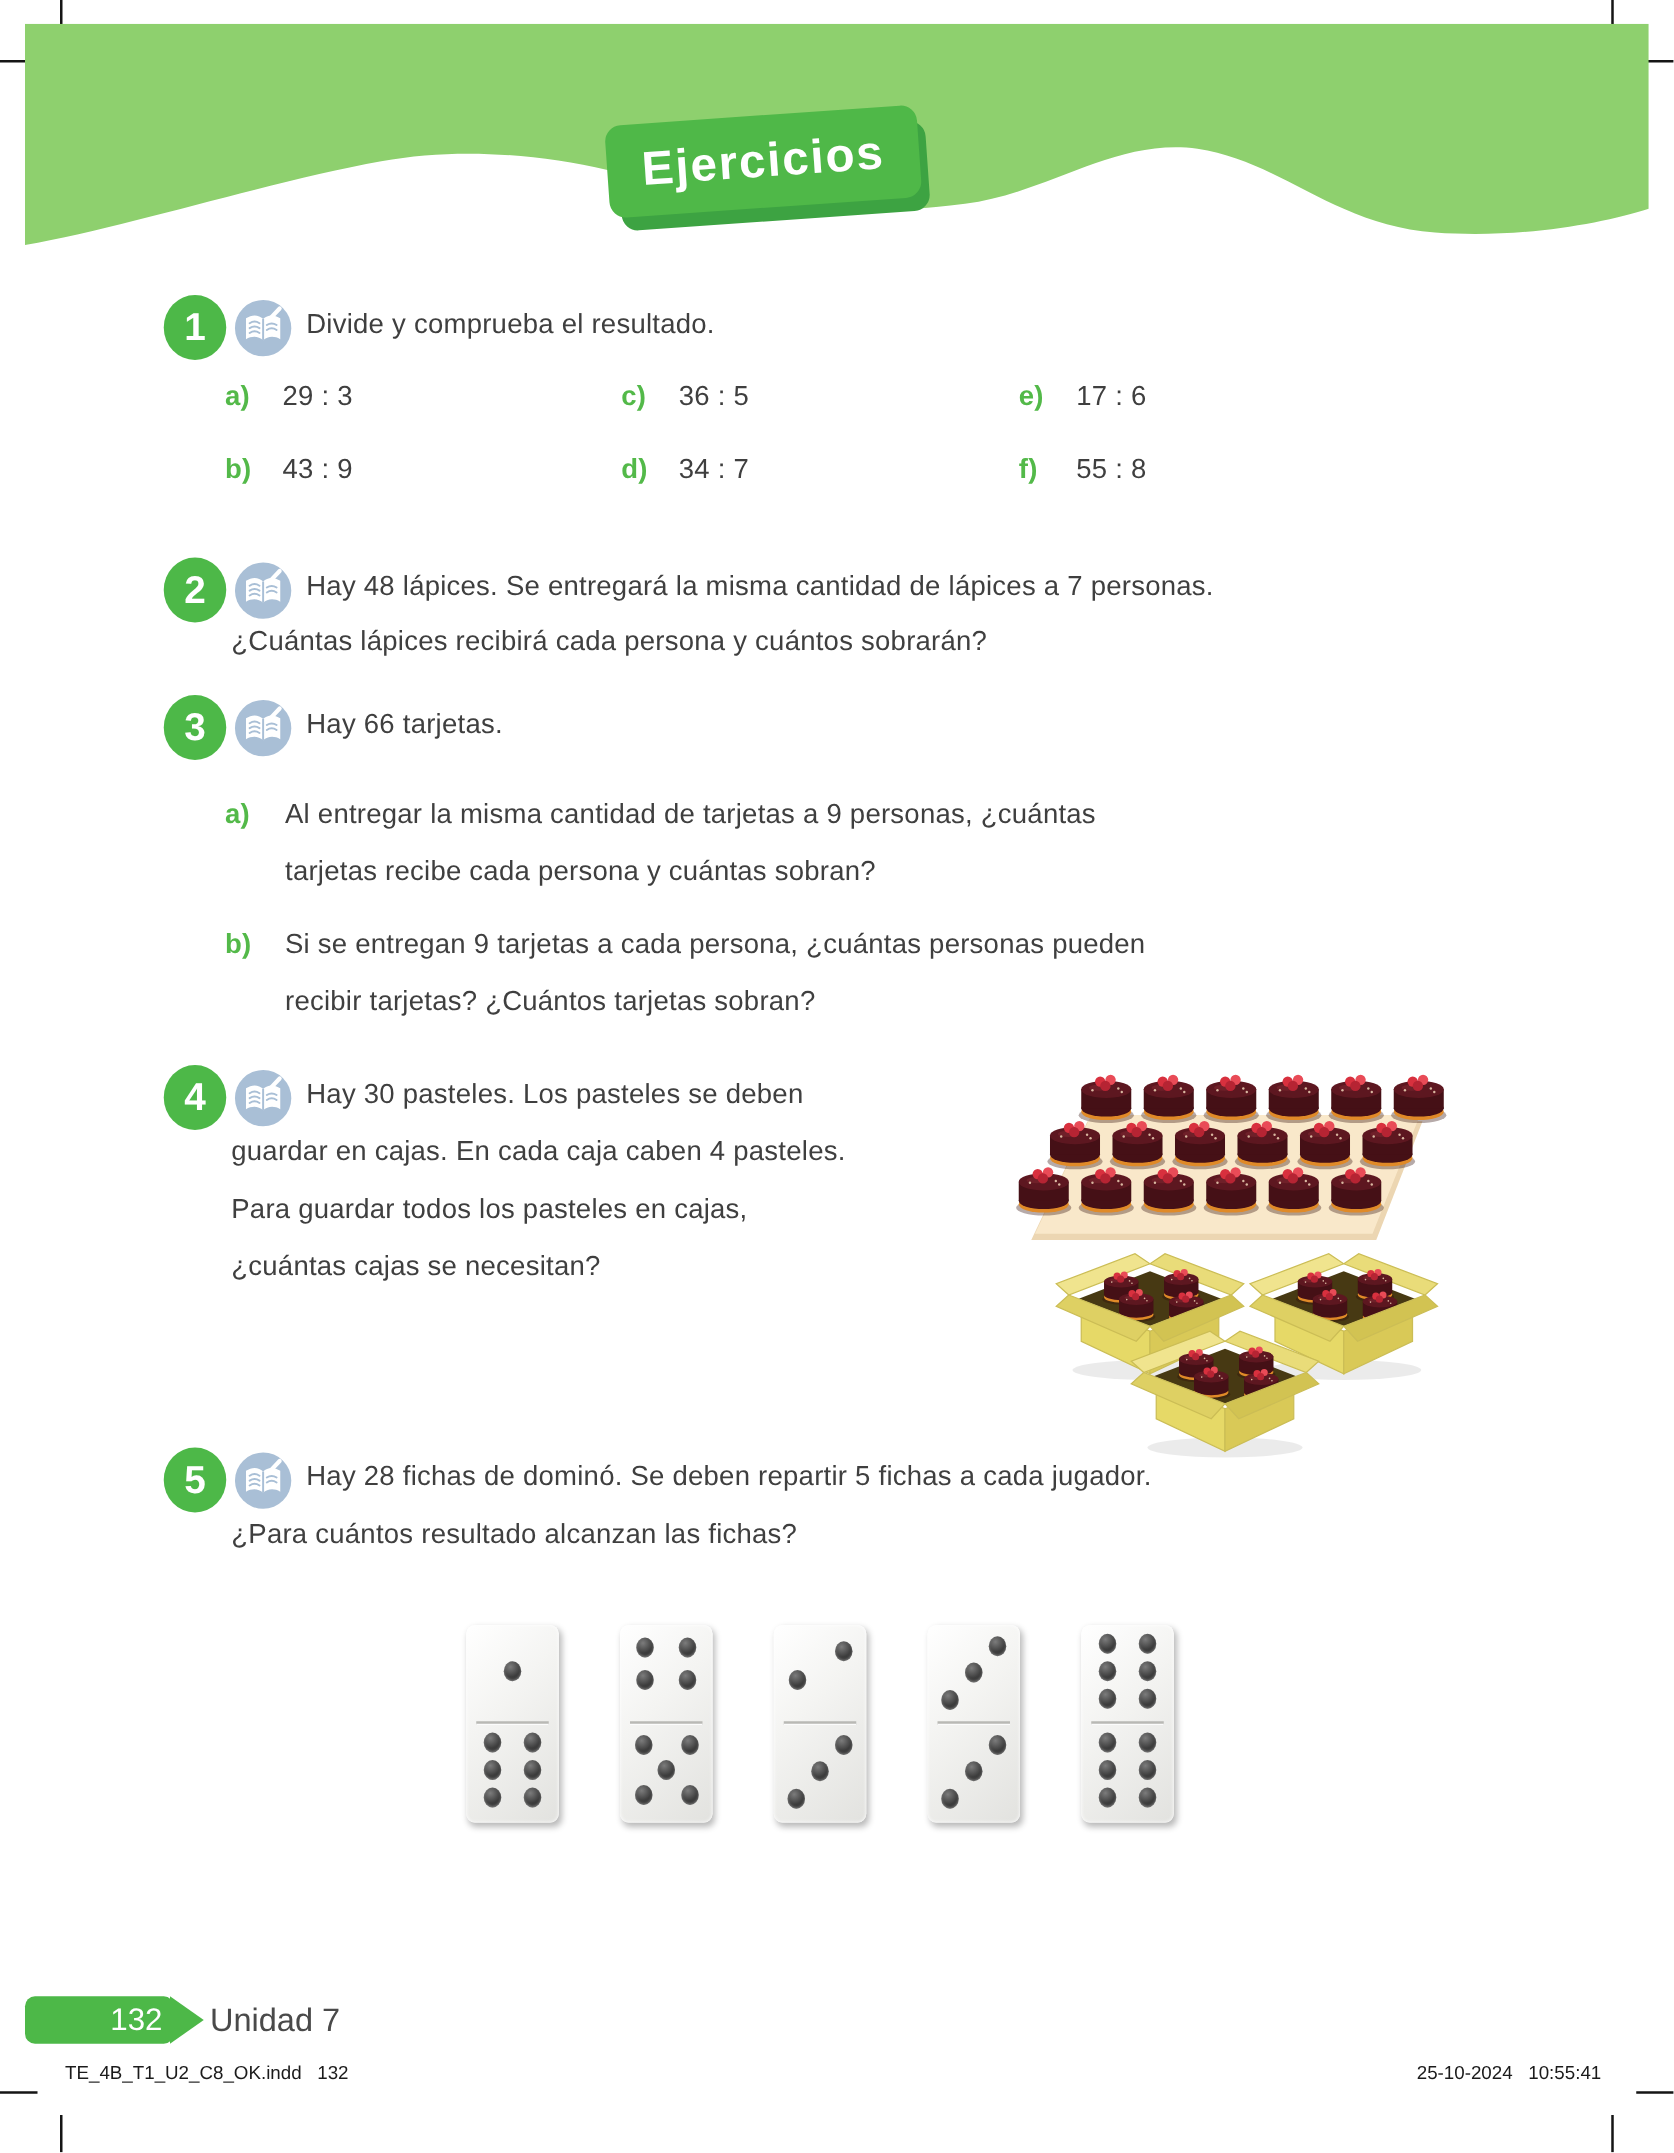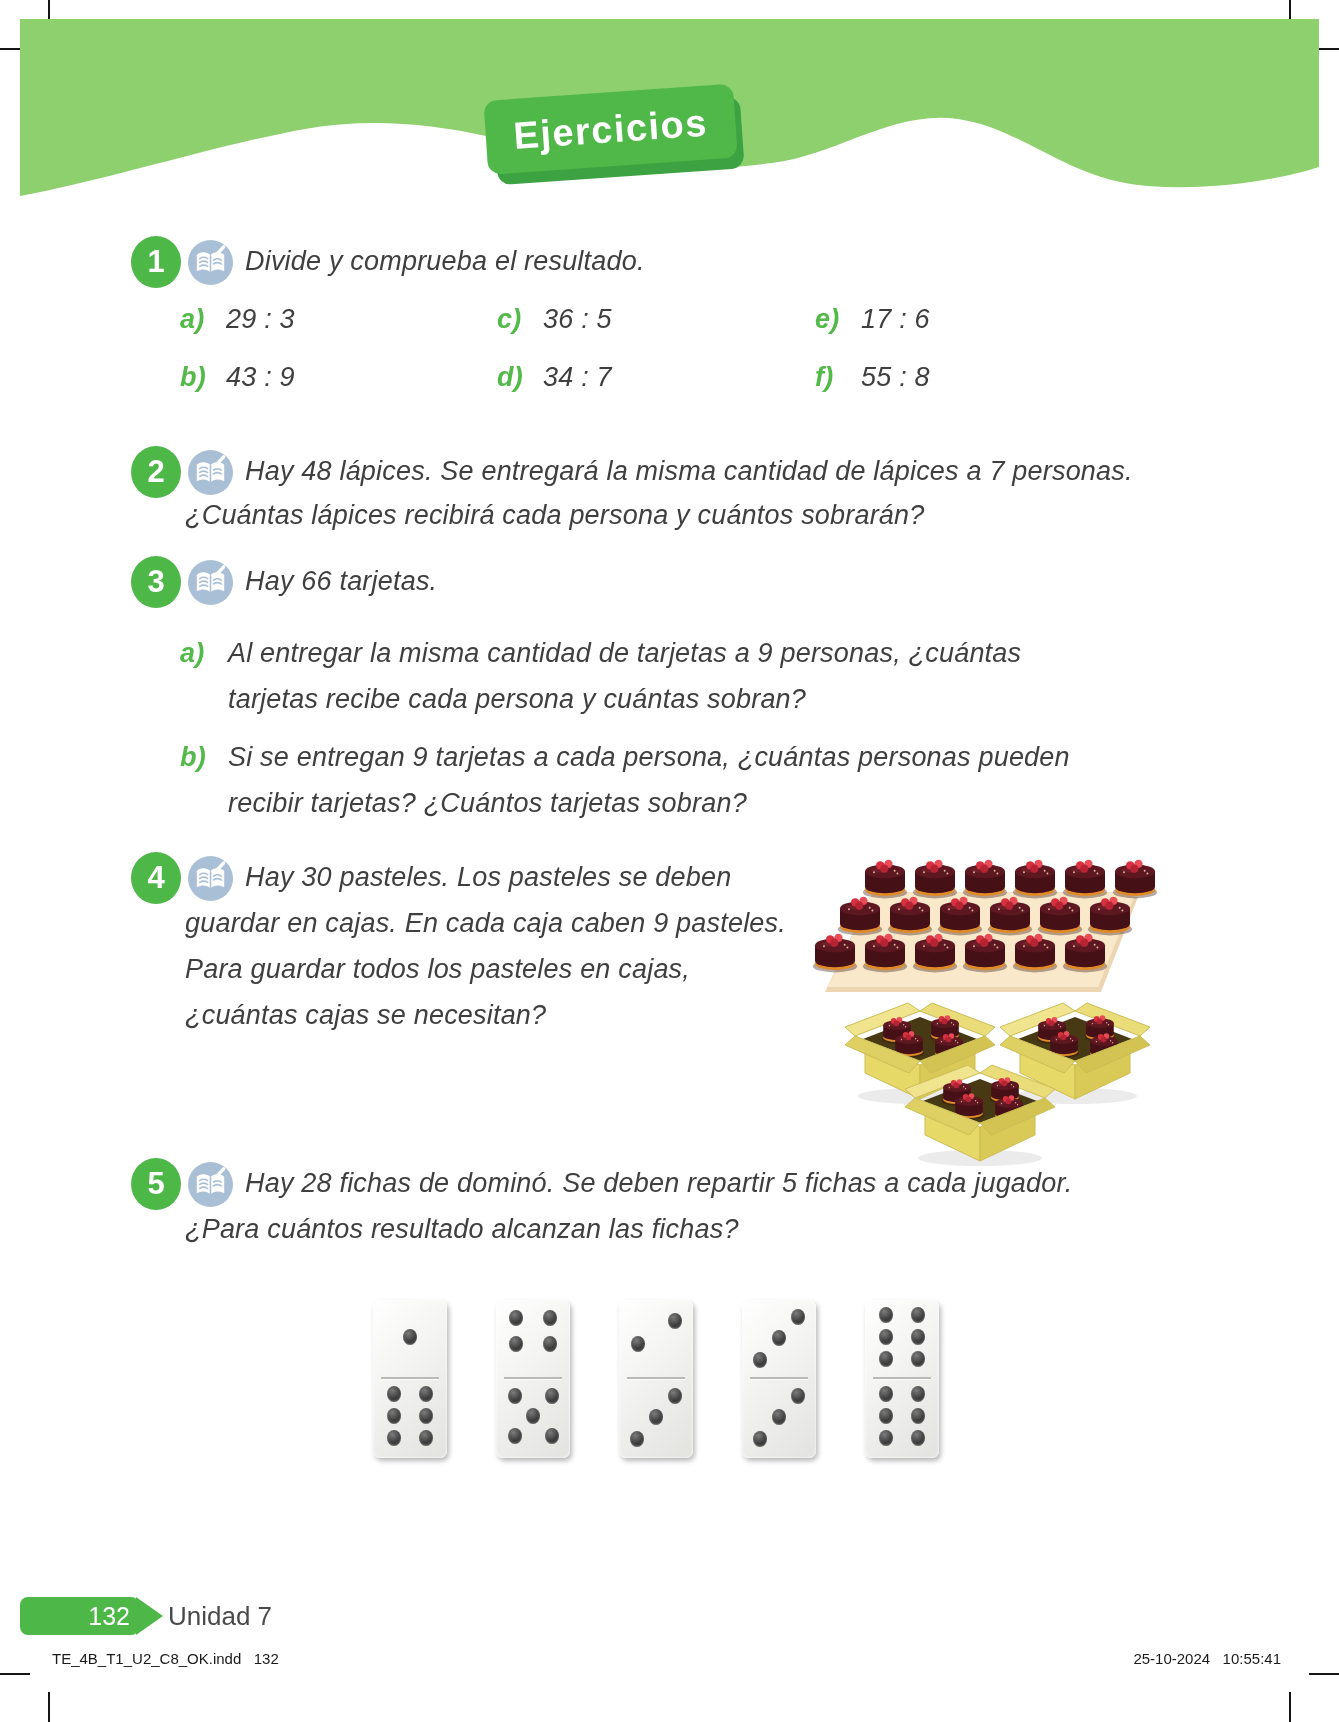--- a/index.html
+++ b/index.html
@@ -13,21 +13,21 @@
   .header-wave { position:absolute; left:20px; top:19px; }
   .title-badge { position:absolute; left:486px; top:92px; width:256px; height:86px; transform:rotate(-4deg); }
   .title-badge .back  { position:absolute; left:9px; top:13px; width:247px; height:72px; background:#3da342; border-radius:13px; }
   .title-badge .front { position:absolute; left:0; top:0; width:250px; height:74px; background:#4fb848; border-radius:13px;
     display:flex; align-items:center; justify-content:center; color:#ffffff; font-size:38px; font-weight:bold; letter-spacing:1.5px; }
 
   
   .num-badge { position:absolute; width:50px; height:52px; border-radius:50%; background:#4db848;
     color:#fff; font-weight:bold; font-size:31px; display:flex; align-items:center; justify-content:center; }
   .book-icon { position:absolute; width:47px; height:47px; }
-  .txt { position:absolute; font-size:27px; color:#3f3f3f; letter-spacing:0.2px; white-space:nowrap;font-style:italic; }
+  .txt { position:absolute; font-size:22px; color:#3f3f3f; letter-spacing:0.2px; white-space:nowrap; }
   .g-label { color:#53b949; font-weight:bold; }
   .item .g-label { display:inline-block; width:46px; }
   .item-value { color:#3f3f3f; }
 
   
   .dominoes { position:absolute; left:373px; top:1300px; display:flex; gap:49px; }
   .domino { position:relative; width:74px; height:158px; border-radius:7px;
     background:linear-gradient(135deg,#ffffff 0%,#f4f4f2 40%,#e2e2df 100%);
     box-shadow:2px 3px 5px rgba(0,0,0,0.28), inset 0 0 3px #ffffff; }
   .domino .divider { position:absolute; left:8px; right:8px; top:77px; height:2px; background:#b9b9b5;
@@ -183,21 +183,21 @@
   <line x1="24" y1="16.5" x2="24" y2="34" stroke="#a9bfd6" stroke-width="1.6"></line>
   <g stroke="#a9bfd6" stroke-width="1.6" fill="none" stroke-linecap="round">
     <path d="M13,20 C15.5,18.3 18.5,18.3 21,20"></path>
     <path d="M13,24 C15.5,22.3 18.5,22.3 21,24"></path>
     <path d="M13,28 C15.5,26.3 18.5,26.3 21,28"></path>
     <path d="M27,21.5 C29.5,19.8 32.5,19.8 35,21.5"></path>
     <path d="M27,25.5 C29.5,23.8 32.5,23.8 35,25.5"></path>
   </g>
 </svg></span>
     <div class="txt" style="left:245px;top:862px">Hay 30 pasteles. Los pasteles se deben</div>
-    <div class="txt" style="left:185px;top:908px">guardar en cajas. En cada caja caben 9 pasteles.</div>
+    <div class="txt" style="left:185px;top:908px">guardar en cajas. En cada caja caben 4 pasteles.</div>
     <div class="txt" style="left:185px;top:954px">Para guardar todos los pasteles en cajas,</div>
     <div class="txt" style="left:185px;top:1000px">¿cuántas cajas se necesitan?</div>
   </div>
 
   <svg class="cakes-scene" width="370" height="330" viewBox="0 0 370 330">
       <polygon points="70,52 338,52 301,147 25,147" fill="#ecd6b2"></polygon>
              <polygon points="73,47 336,47 298,142 28,142" fill="#f9e8ca"></polygon>
       <g transform="translate(85,32) scale(1.38)">
     <ellipse cx="0" cy="11" rx="16" ry="4.5" fill="rgba(45,12,8,0.35)"></ellipse>
     <ellipse cx="0" cy="9" rx="14.5" ry="4.8" fill="#e08a28"></ellipse>

